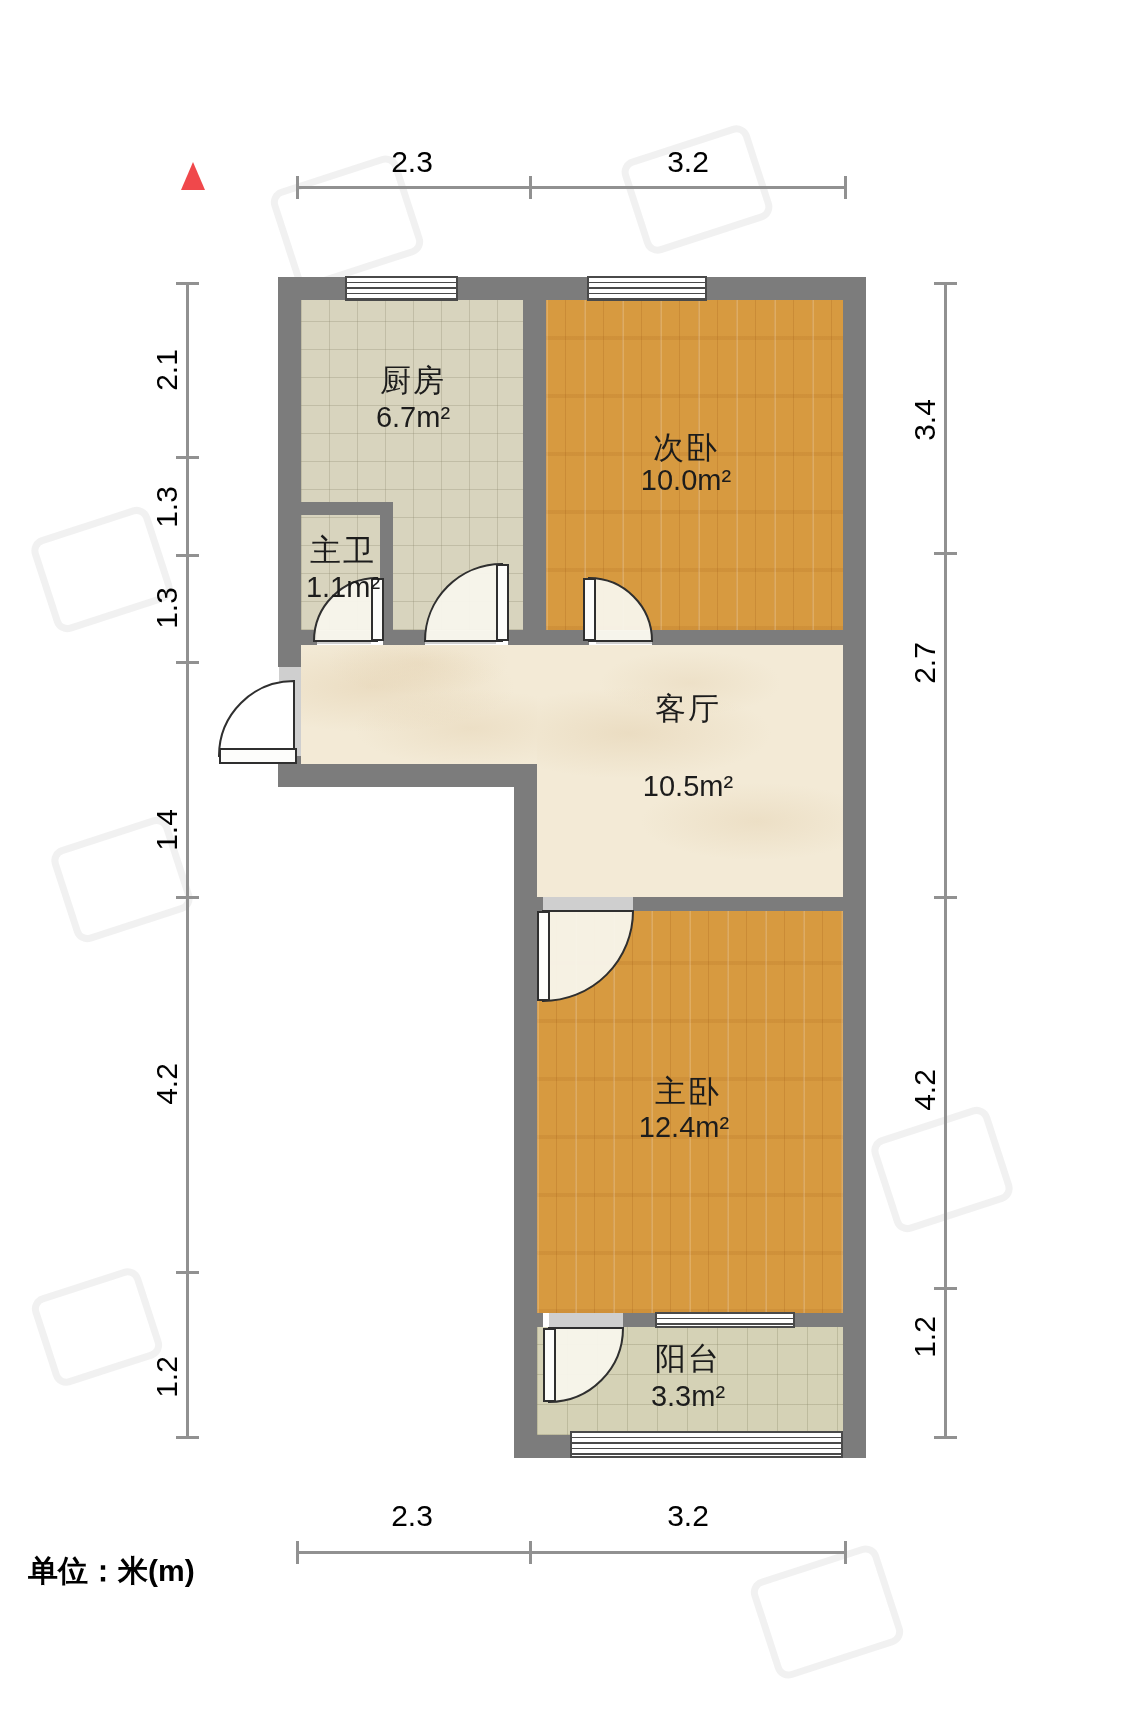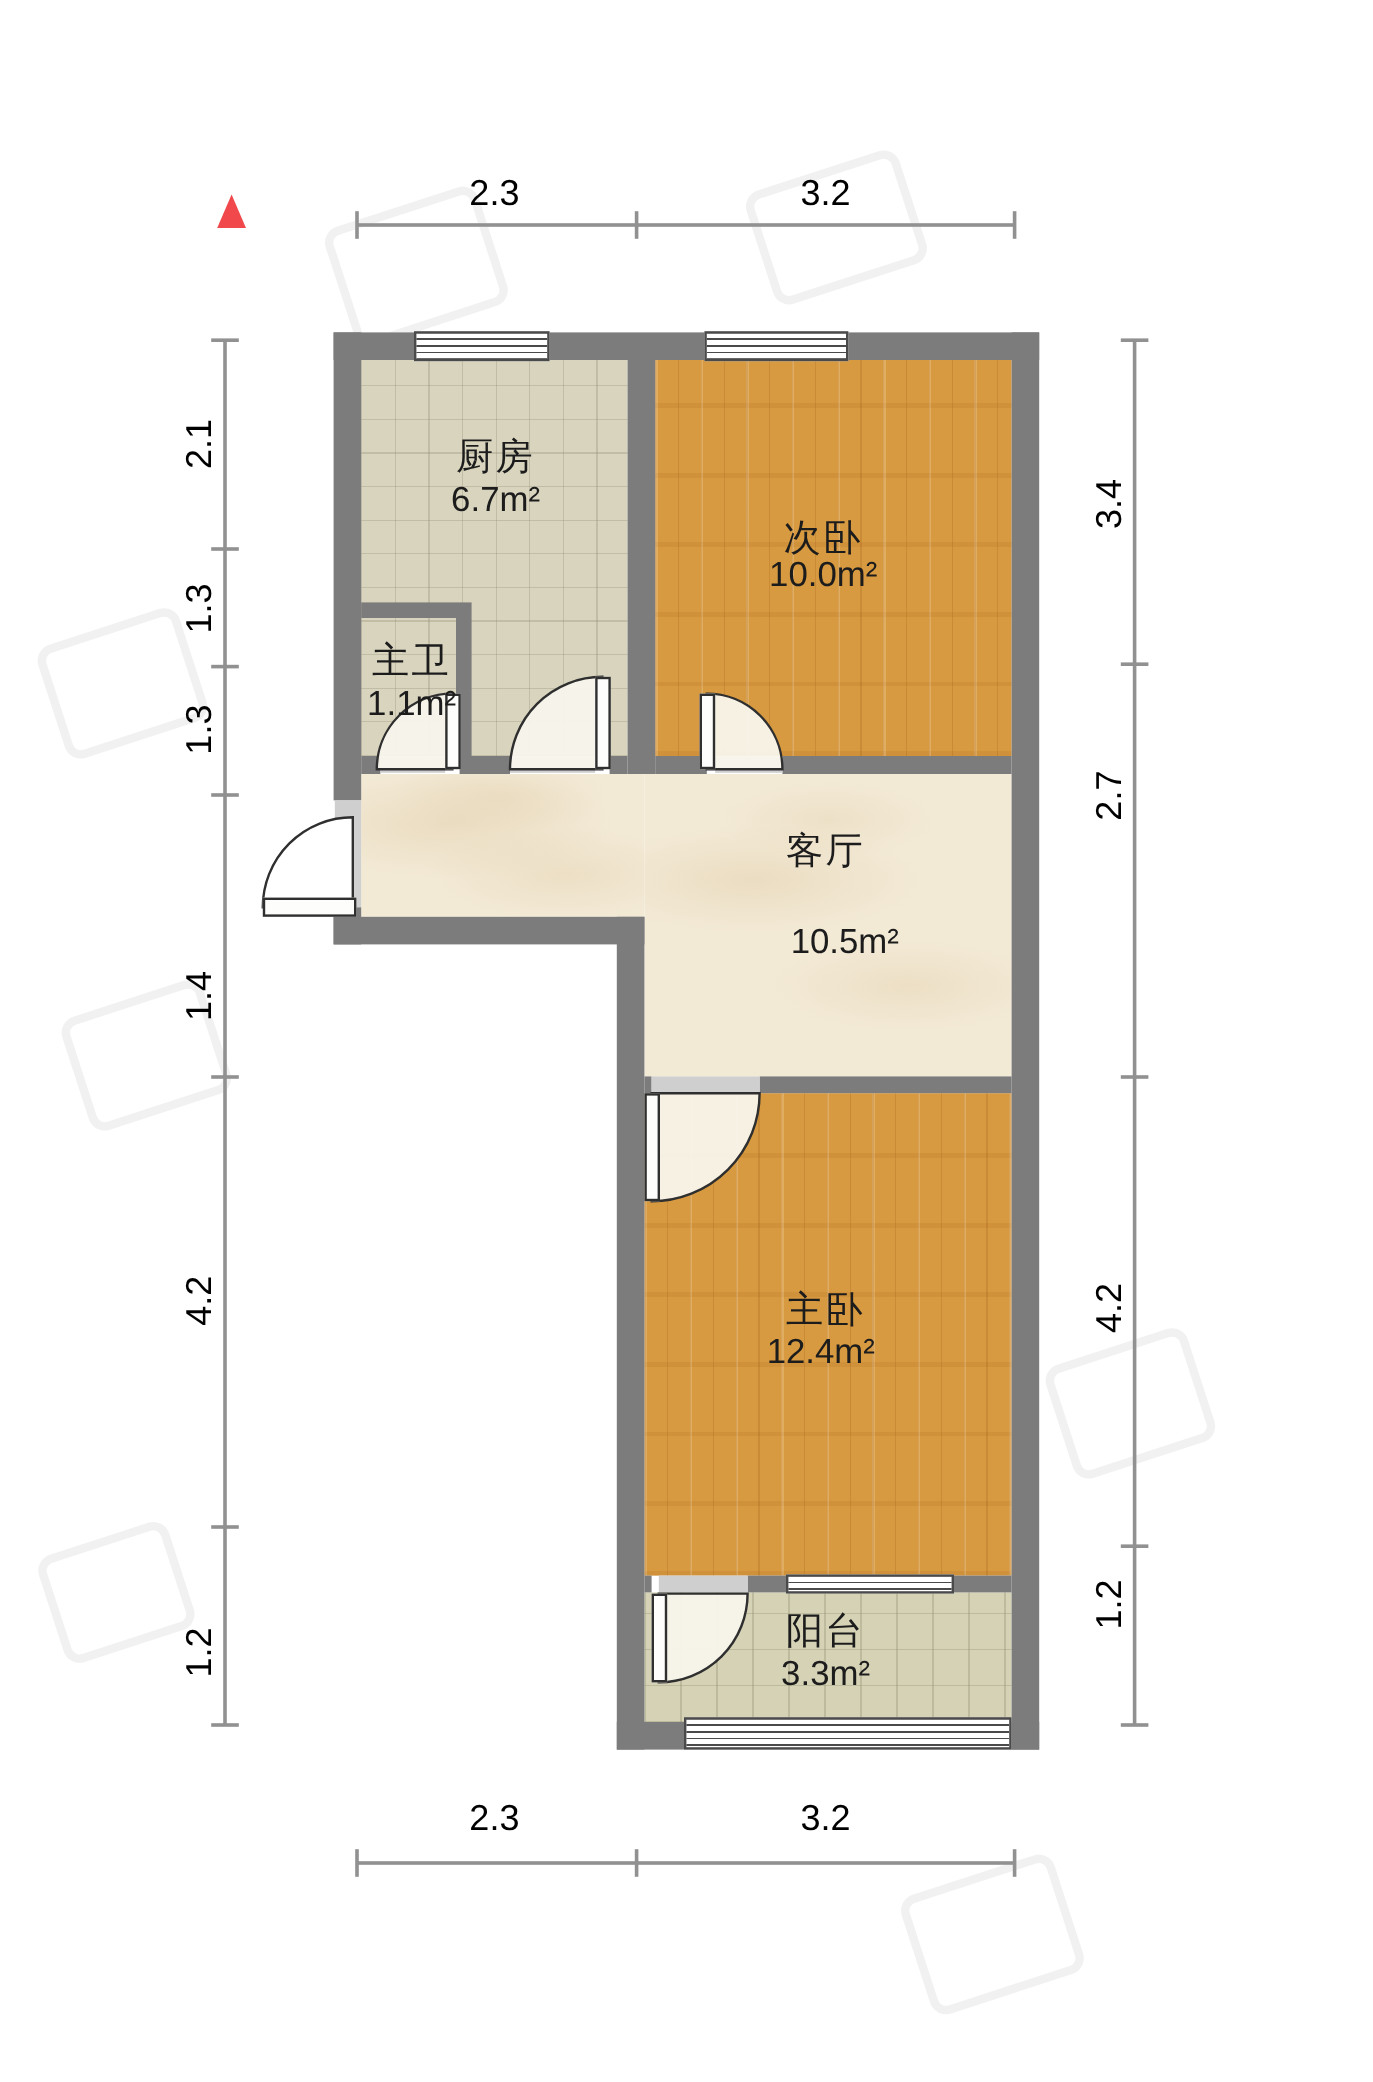--- a/index.html
+++ b/index.html
@@ -112,21 +112,21 @@
   <div class="leaf" style="left:537px;top:911px;width:13px;height:90px;"></div>
   <div class="leaf" style="left:543px;top:1328px;width:13px;height:74px;"></div>
 
   <div class="room-label" style="left:413px;top:381px;">厨房</div>
   <div class="room-area" style="left:413px;top:417px;">6.7m²</div>
   <div class="room-label" style="left:343px;top:551px;">主卫</div>
   <div class="room-area" style="left:343px;top:587px;">1.1m²</div>
   <div class="room-label" style="left:686px;top:448px;">次卧</div>
   <div class="room-area" style="left:686px;top:480px;">10.0m²</div>
   <div class="room-label" style="left:688px;top:709px;">客厅</div>
-  <div class="room-area" style="left:704px;top:786px;">10.5m²</div>
+  <div class="room-area" style="left:688px;top:786px;">10.5m²</div>
   <div class="room-label" style="left:688px;top:1092px;">主卧</div>
   <div class="room-area" style="left:684px;top:1127px;">12.4m²</div>
   <div class="room-label" style="left:688px;top:1359px;">阳台</div>
   <div class="room-area" style="left:688px;top:1396px;">3.3m²</div>
 
   <div class="dimline" style="left:297px;top:186px;width:549px;height:3px;"></div>
   <div class="tick" style="left:296px;top:176px;width:3px;height:23px;"></div>
   <div class="tick" style="left:529px;top:176px;width:3px;height:23px;"></div>
   <div class="tick" style="left:844px;top:176px;width:3px;height:23px;"></div>
   <div class="dimlabel" style="left:412px;top:162px;">2.3</div>
@@ -159,15 +159,16 @@
   <div class="tick" style="left:934px;top:552px;width:23px;height:3px;"></div>
   <div class="tick" style="left:934px;top:896px;width:23px;height:3px;"></div>
   <div class="tick" style="left:934px;top:1287px;width:23px;height:3px;"></div>
   <div class="tick" style="left:934px;top:1436px;width:23px;height:3px;"></div>
   <div class="dimlabel rot" style="left:925px;top:420px;">3.4</div>
   <div class="dimlabel rot" style="left:925px;top:663px;">2.7</div>
   <div class="dimlabel rot" style="left:925px;top:1090px;">4.2</div>
   <div class="dimlabel rot" style="left:925px;top:1337px;">1.2</div>
 
   <div class="footer">
+    <div>单位：米(m)</div>
   </div>
 
 </div>
 
 </body></html>

